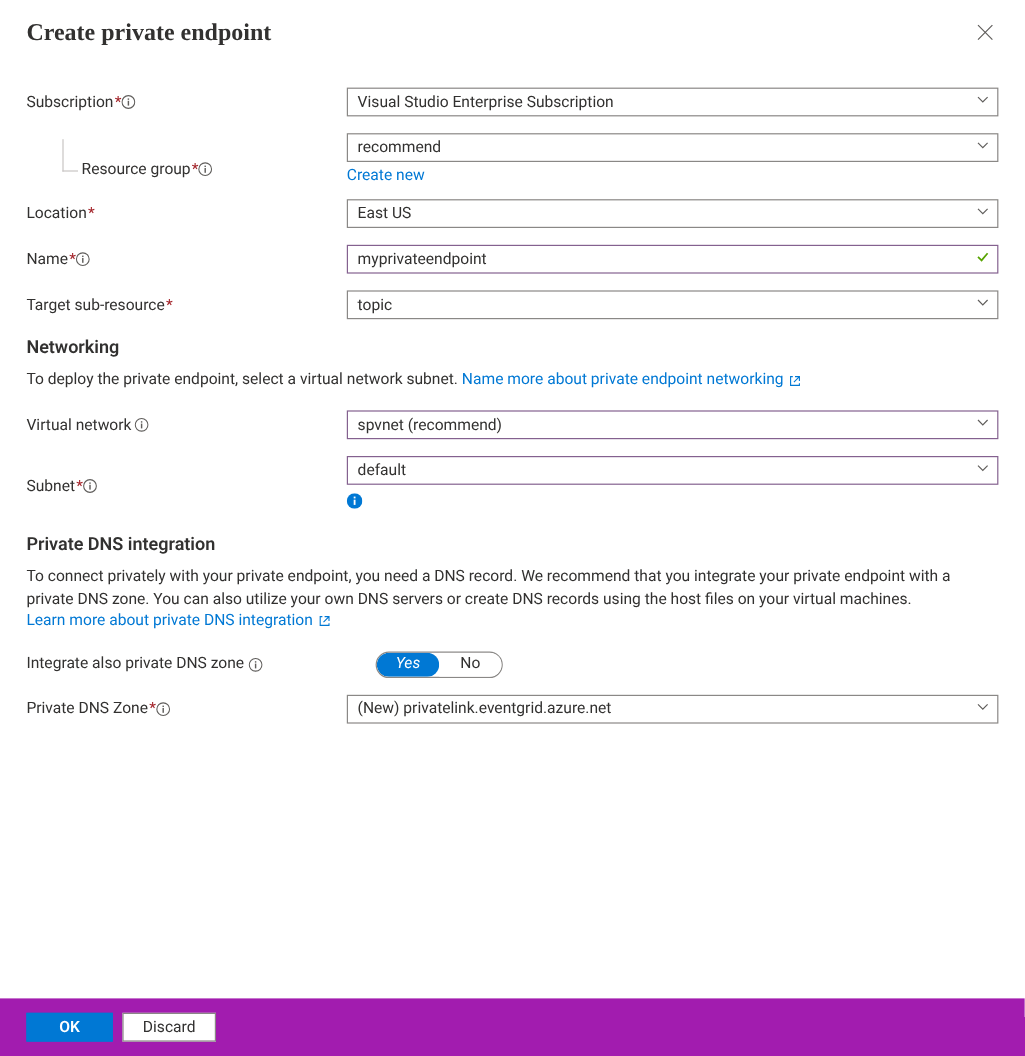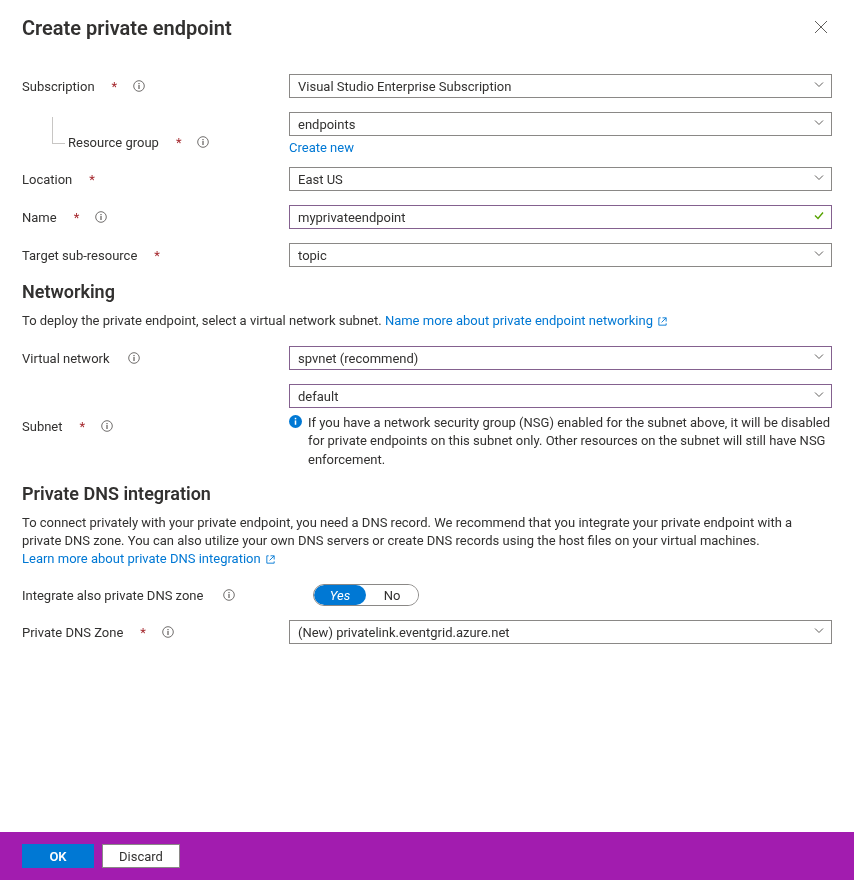--- a/index.html
+++ b/index.html
@@ -8,26 +8,26 @@
     font-family: "Segoe UI", -apple-system, BlinkMacSystemFont, Roboto, "Helvetica Neue", Arial, sans-serif;
     font-size: 13px;
     color: #323130;
     background: #ffffff;
     width: 854px;
     height: 880px;
     position: relative;
   }
   .panel { padding: 16px 22px 0 22px; }
   .header { display: flex; align-items: flex-start; justify-content: space-between; margin-bottom: 34px; }
-  .title { font-size: 20px; font-weight: 600; color: #323130; }
+  .title { font-size: 20px; font-weight: 600; color: #323130; font-family: Liberation Serif, serif; }
   .close { cursor: pointer; color: #605e5c; padding: 4px; }
   .close svg { display: block; }
   .row { display: flex; align-items: center; margin-bottom: 14px; }
   .row.tight { margin-bottom: 4px; }
-  .label-col { width: 252px; display: flex; align-items: center; gap: 16px; flex: none; }
+  .label-col { width: 252px; display: flex; align-items: center; gap: 0; flex: none; }
   .label-col.indent { padding-left: 46px; position: relative; margin-top: 17px; }
   .label-col.indent::before {
     content: "";
     position: absolute;
     left: 30px;
     top: -18px;
     width: 12px;
     height: 26px;
     border-left: 1px solid #c8c6c4;
     border-bottom: 1px solid #c8c6c4;
@@ -61,21 +61,21 @@
     color: #323130;
     position: relative;
     display: flex;
     align-items: center;
   }
   .input .check { position: absolute; right: 6px; top: 50%; transform: translateY(-50%); color: #57a300; }
   .link { color: #0078d4; cursor: pointer; text-decoration: none; }
   .link-ext { display: inline-flex; align-items: center; gap: 4px; }
   .link-ext svg { display: inline-block; }
   .create-new { margin-top: 4px; font-size: 13px; }
-  .section-title { font-weight: 600; font-size: 18px; margin-bottom: 10px; margin-top: 14px; }
+  .section-title { font-weight: 600; font-size: 15px; margin-bottom: 10px; margin-top: 14px; }
   .section-desc { font-size: 13px; color: #323130; margin-bottom: 16px; line-height: 1.4; }
   .note { display: flex; gap: 6px; padding-top: 6px; font-size: 13px; line-height: 1.4; color: #323130; }
   .note-icon { color: #0078d4; flex: none; margin-top: 1px; }
   .toggle-wrap {
     display: inline-flex;
     border: 1px solid #8a8886;
     border-radius: 12px;
     overflow: hidden;
     height: 22px;
     width: 106px;
@@ -159,21 +159,21 @@
       <span class="info-icon">
         <svg width="12" height="12" viewBox="0 0 12 12">
             <circle cx="6" cy="6" r="5.3" fill="none" stroke="currentColor" stroke-width="0.9"></circle>
             <rect x="5.4" y="5" width="1.2" height="4" fill="currentColor"></rect>
             <rect x="5.4" y="3" width="1.2" height="1.2" fill="currentColor"></rect>
           </svg>
       </span>
     </div>
     <div class="field-col">
       <div class="select">
-        <span>endpoints</span>
+        <span>recommend</span>
         <span class="chev">
           <svg width="12" height="12" viewBox="0 0 12 12">
               <path d="M2 4 L6 8 L10 4" fill="none" stroke="currentColor" stroke-width="1"></path>
             </svg>
         </span>
       </div>
       <div class="create-new">
         <a class="link">Create new</a>
       </div>
     </div>
@@ -295,21 +295,20 @@
         </span>
       </div>
       <div class="note">
         <span class="note-icon">
           <svg width="13" height="13" viewBox="0 0 12 12">
               <circle cx="6" cy="6" r="6" fill="#0078d4"></circle>
               <rect x="5.3" y="5" width="1.4" height="4" fill="#fff"></rect>
               <rect x="5.3" y="2.6" width="1.4" height="1.4" fill="#fff"></rect>
             </svg>
         </span>
-        <span>If you have a network security group (NSG) enabled for the subnet above, it will be disabled for private endpoints on this subnet only. Other resources on the subnet will still have NSG enforcement.</span>
       </div>
     </div>
   </div>
 
   <div class="section-title" style="">Private DNS integration</div>
   <div class="section-desc">
     <span>To connect privately with your private endpoint, you need a DNS record. We recommend that you integrate your private endpoint with a private DNS zone. You can also utilize your own DNS servers or create DNS records using the host files on your virtual machines.</span><br>
     <a class="link link-ext">
       <span>Learn more about private DNS integration</span>
       <svg width="11" height="11" viewBox="0 0 12 12">

